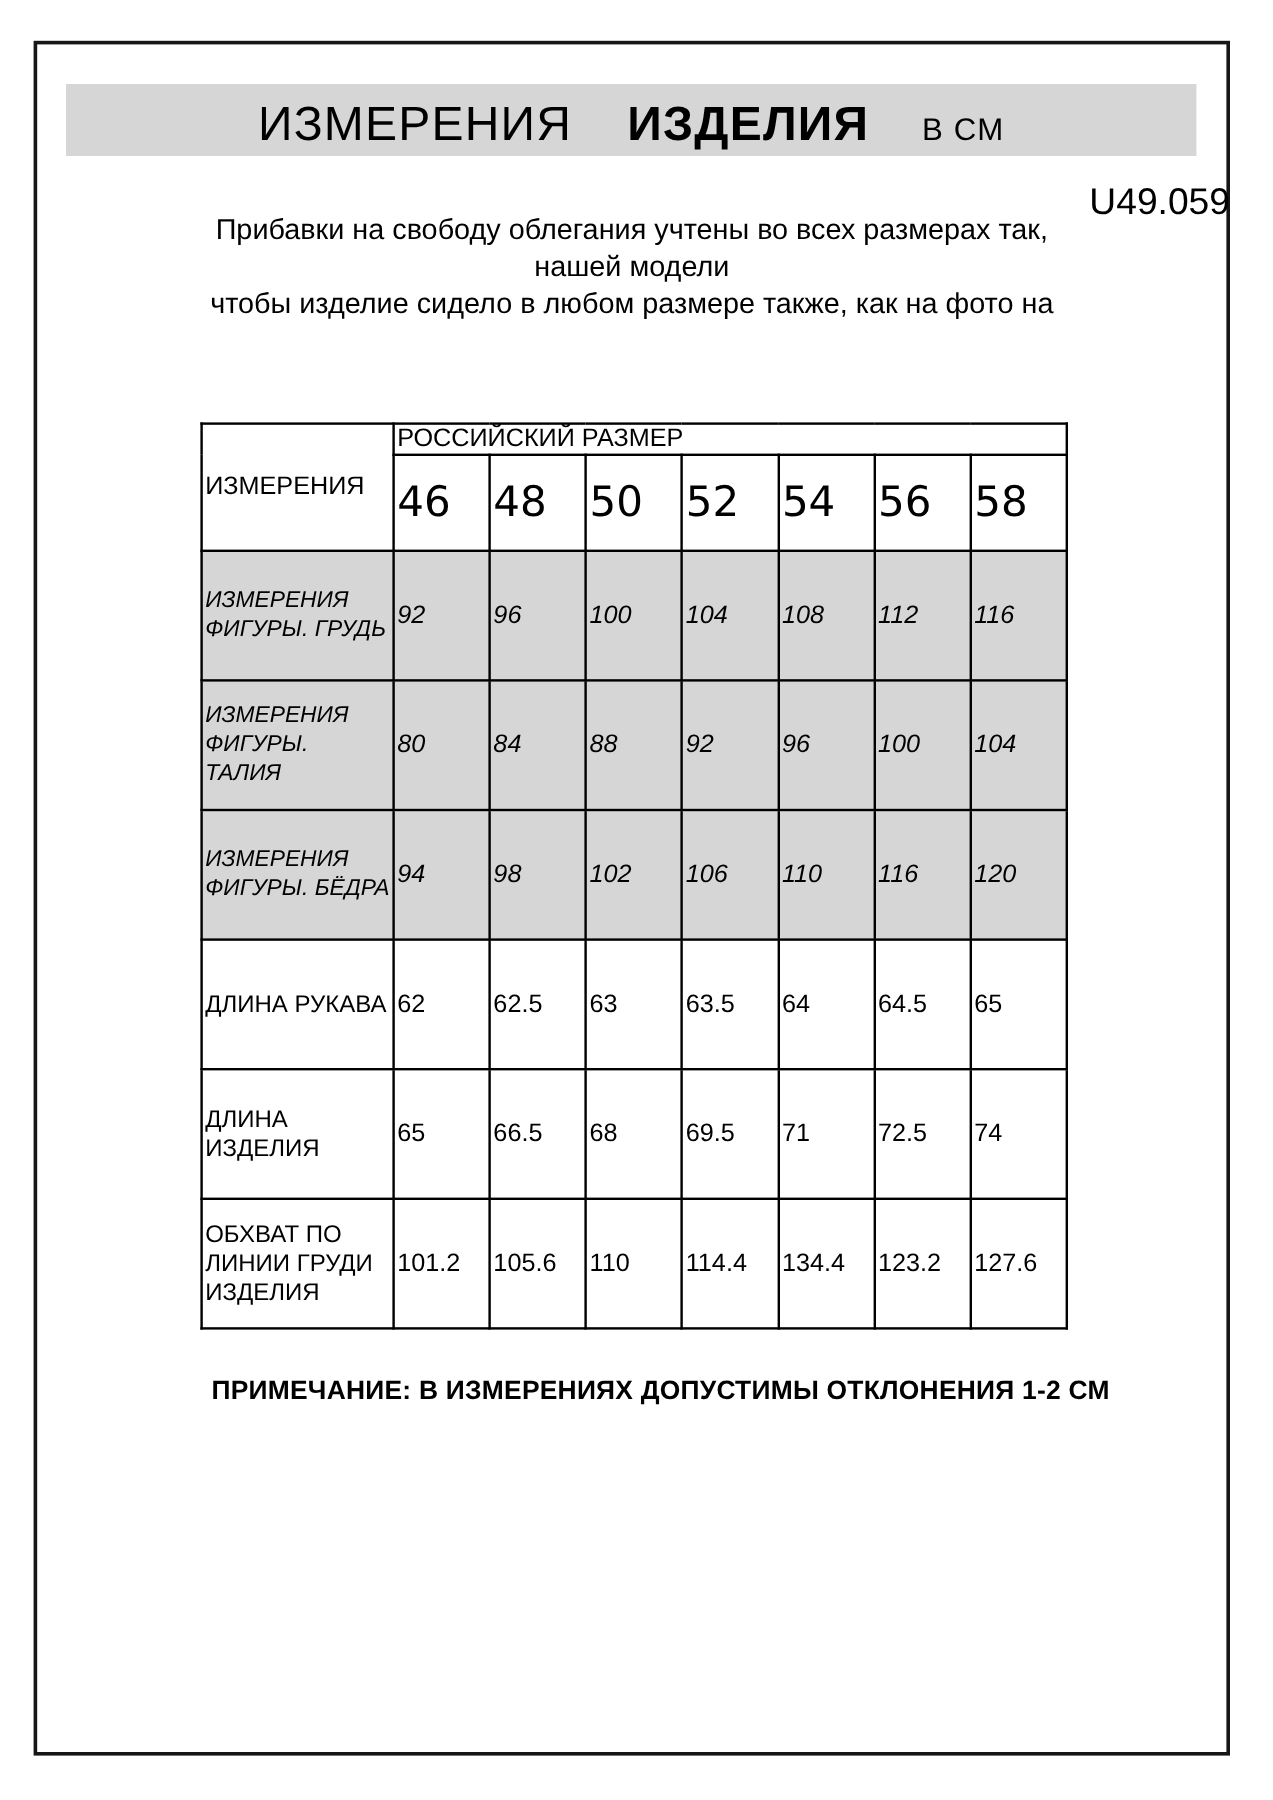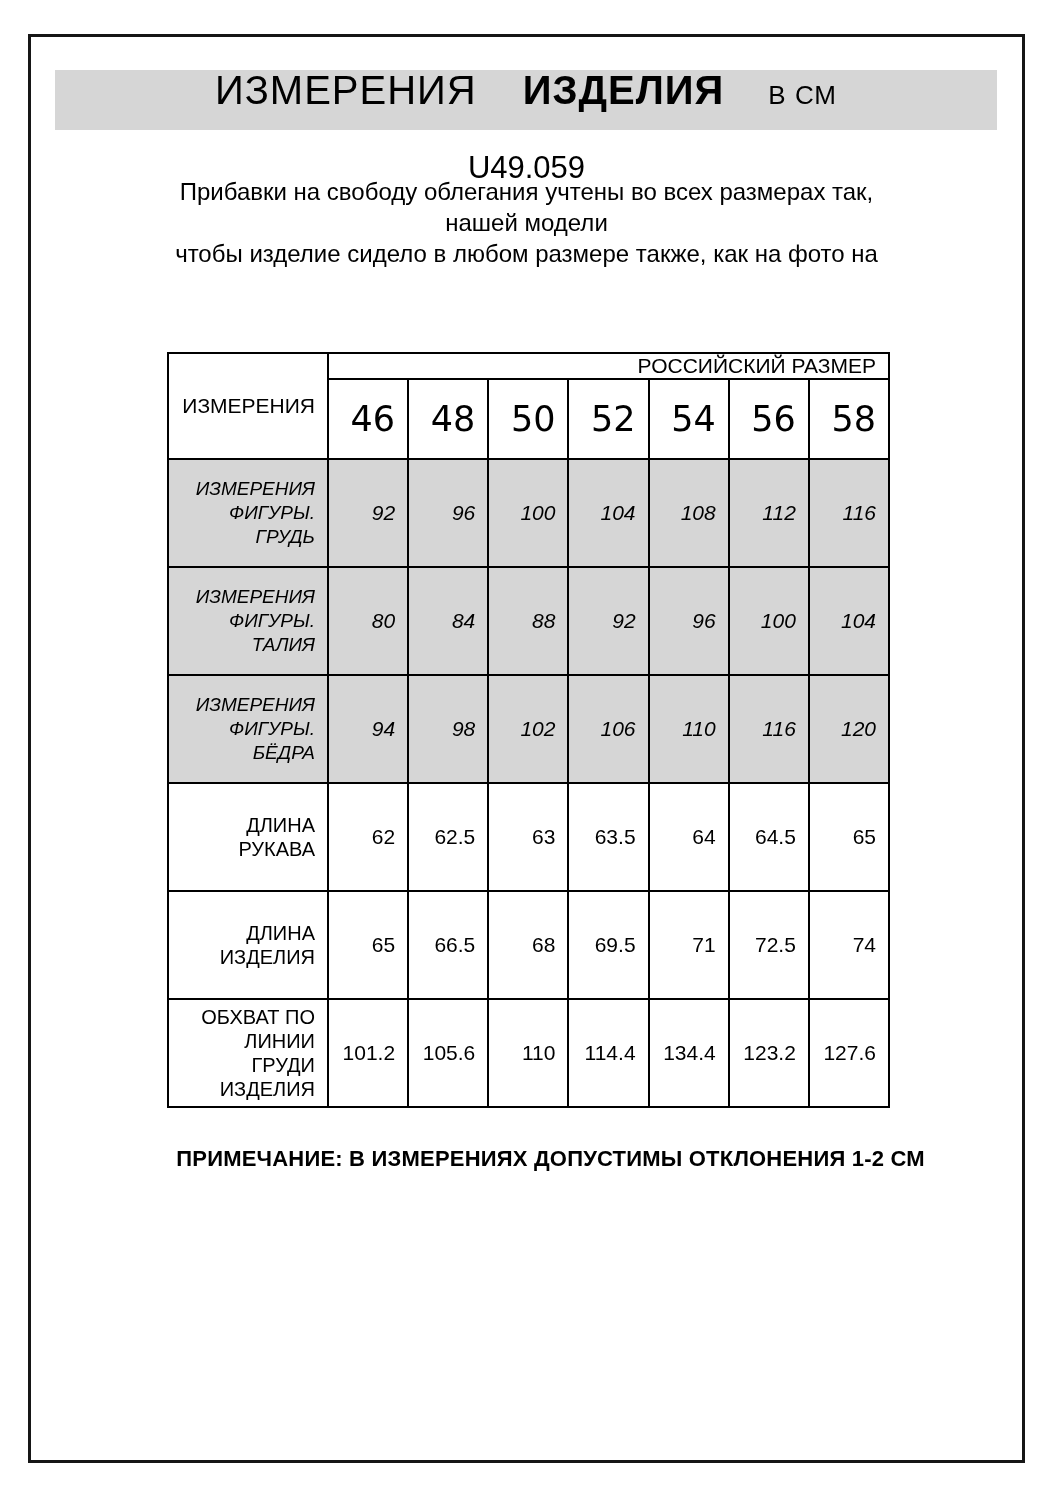--- a/index.html
+++ b/index.html
@@ -16,44 +16,44 @@
     width:997px;height:1429px;
     box-sizing:border-box;
     border:3px solid #161616;
     background:#ffffff;
   }
   .title-band{
     position:absolute;left:55px;top:70px;
     width:942px;height:60px;
     background:var(--band,#d6d6d6);
     text-align:center;
-    line-height:40px;
+    line-height:68px;
     white-space:nowrap;
   }
   .title-band .t1{font-size:40px;font-weight:400;letter-spacing:1px;}
   .title-band .t2{font-size:40px;font-weight:700;margin-left:46px;letter-spacing:1px;}
   .title-band .t3{font-size:26px;font-weight:400;margin-left:44px;letter-spacing:1px;}
   .code{
     position:absolute;left:28px;top:150px;width:997px;
-    text-align:center;font-size:31px;font-weight:400;
+    text-align:right;font-size:31px;font-weight:400;
   }
   .intro{
     position:absolute;left:28px;top:176px;width:997px;
     text-align:center;font-size:24px;line-height:31px;font-weight:400;
   }
   table.sizes{
     position:absolute;left:167px;top:352px;
     width:723px;
     border-collapse:collapse;
     table-layout:fixed;
   }
   table.sizes th, table.sizes td{
     border:2px solid #000;
-    text-align:right;vertical-align:middle;
-    padding:0 12px;
+    text-align:left;vertical-align:middle;
+    padding:0 2px;
     font-weight:400;
     background:#ffffff;
   }
   tr.r-group{height:24px;}
   tr.r-group th.group{font-size:21px;}
   th.corner{font-size:21px;}
   tr.r-sizes{height:80px;margin-top:46px;}
   td.size{
     font-family:"DejaVu Sans", sans-serif;
     font-size:35px;font-weight:700;

